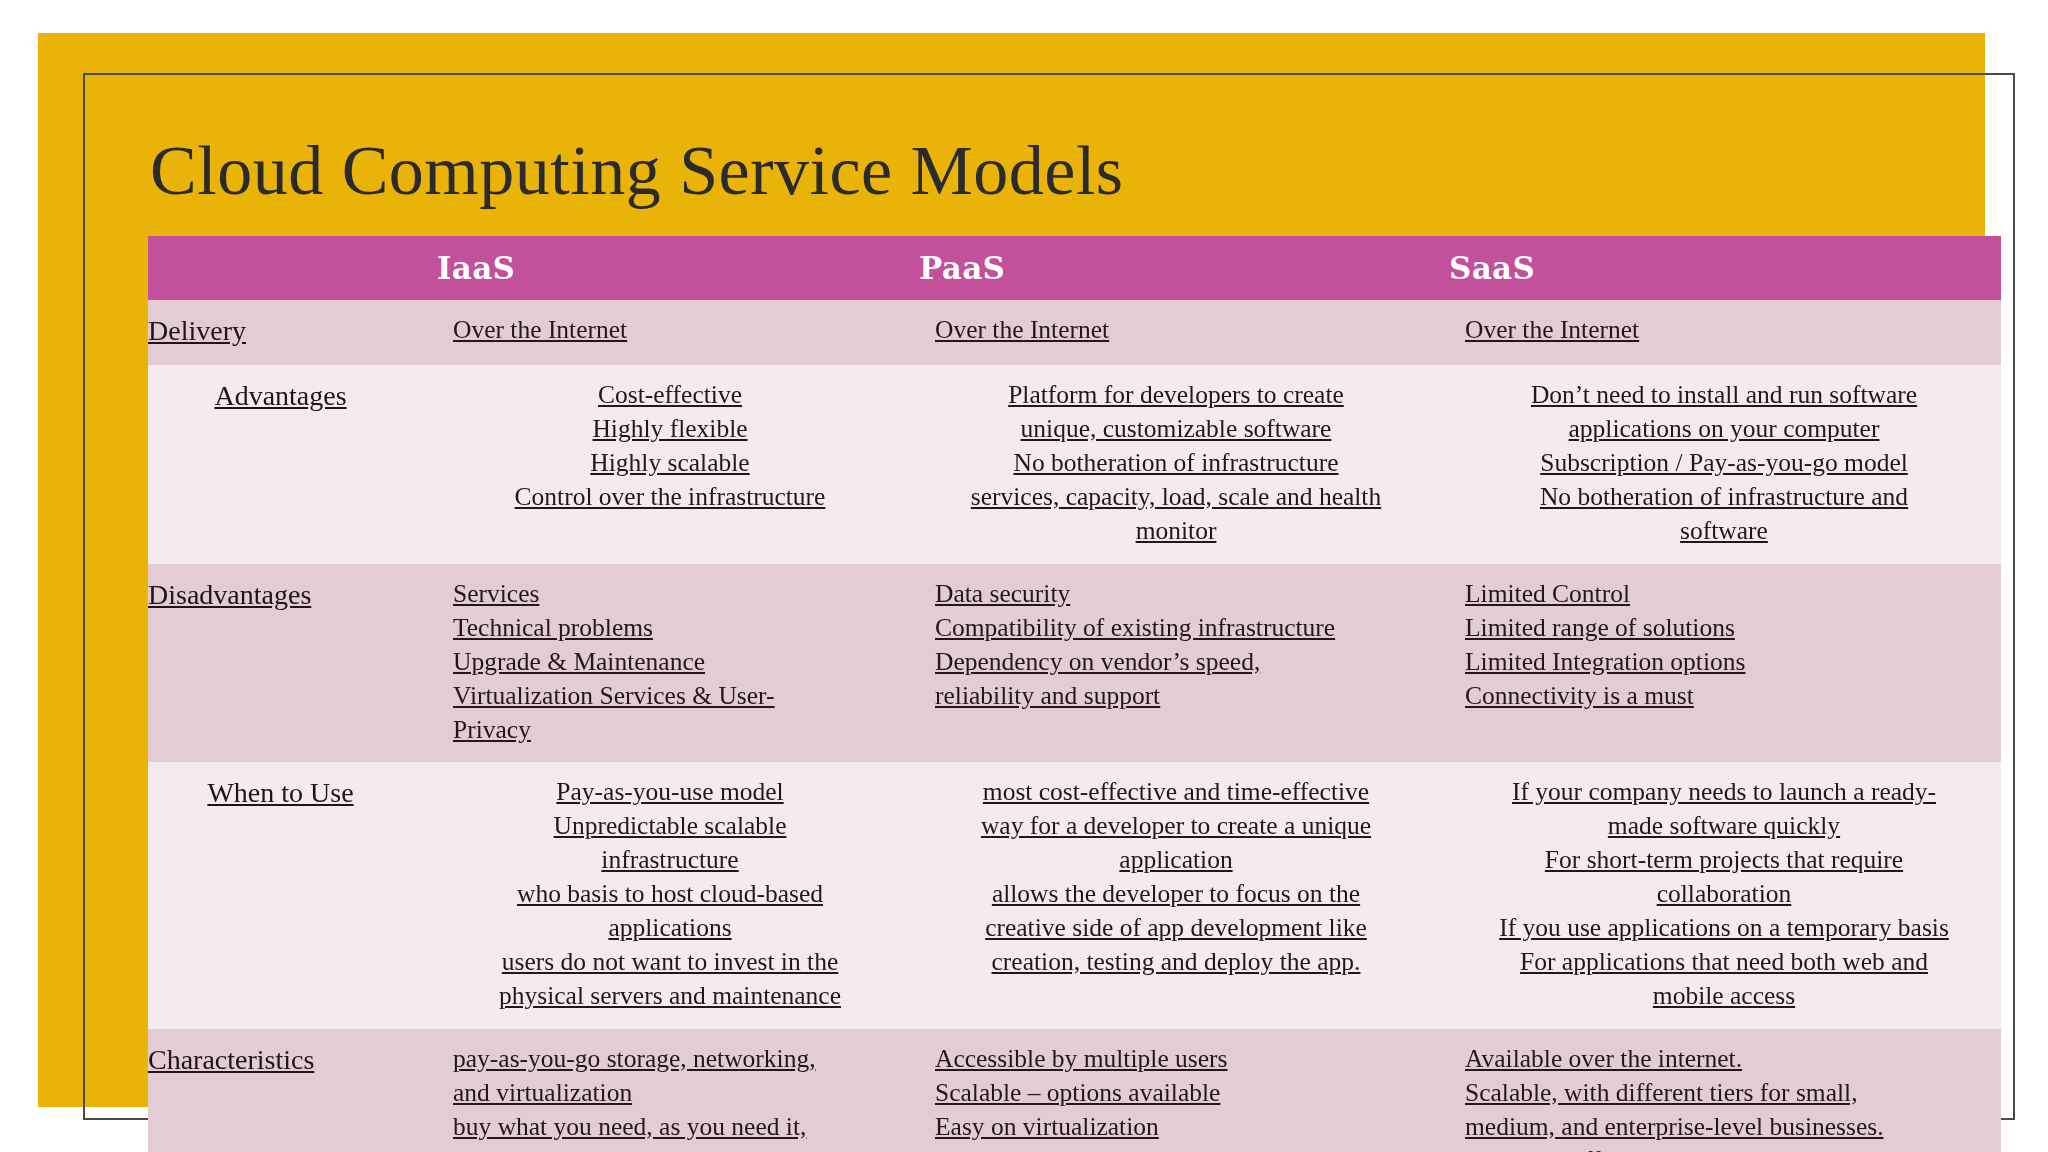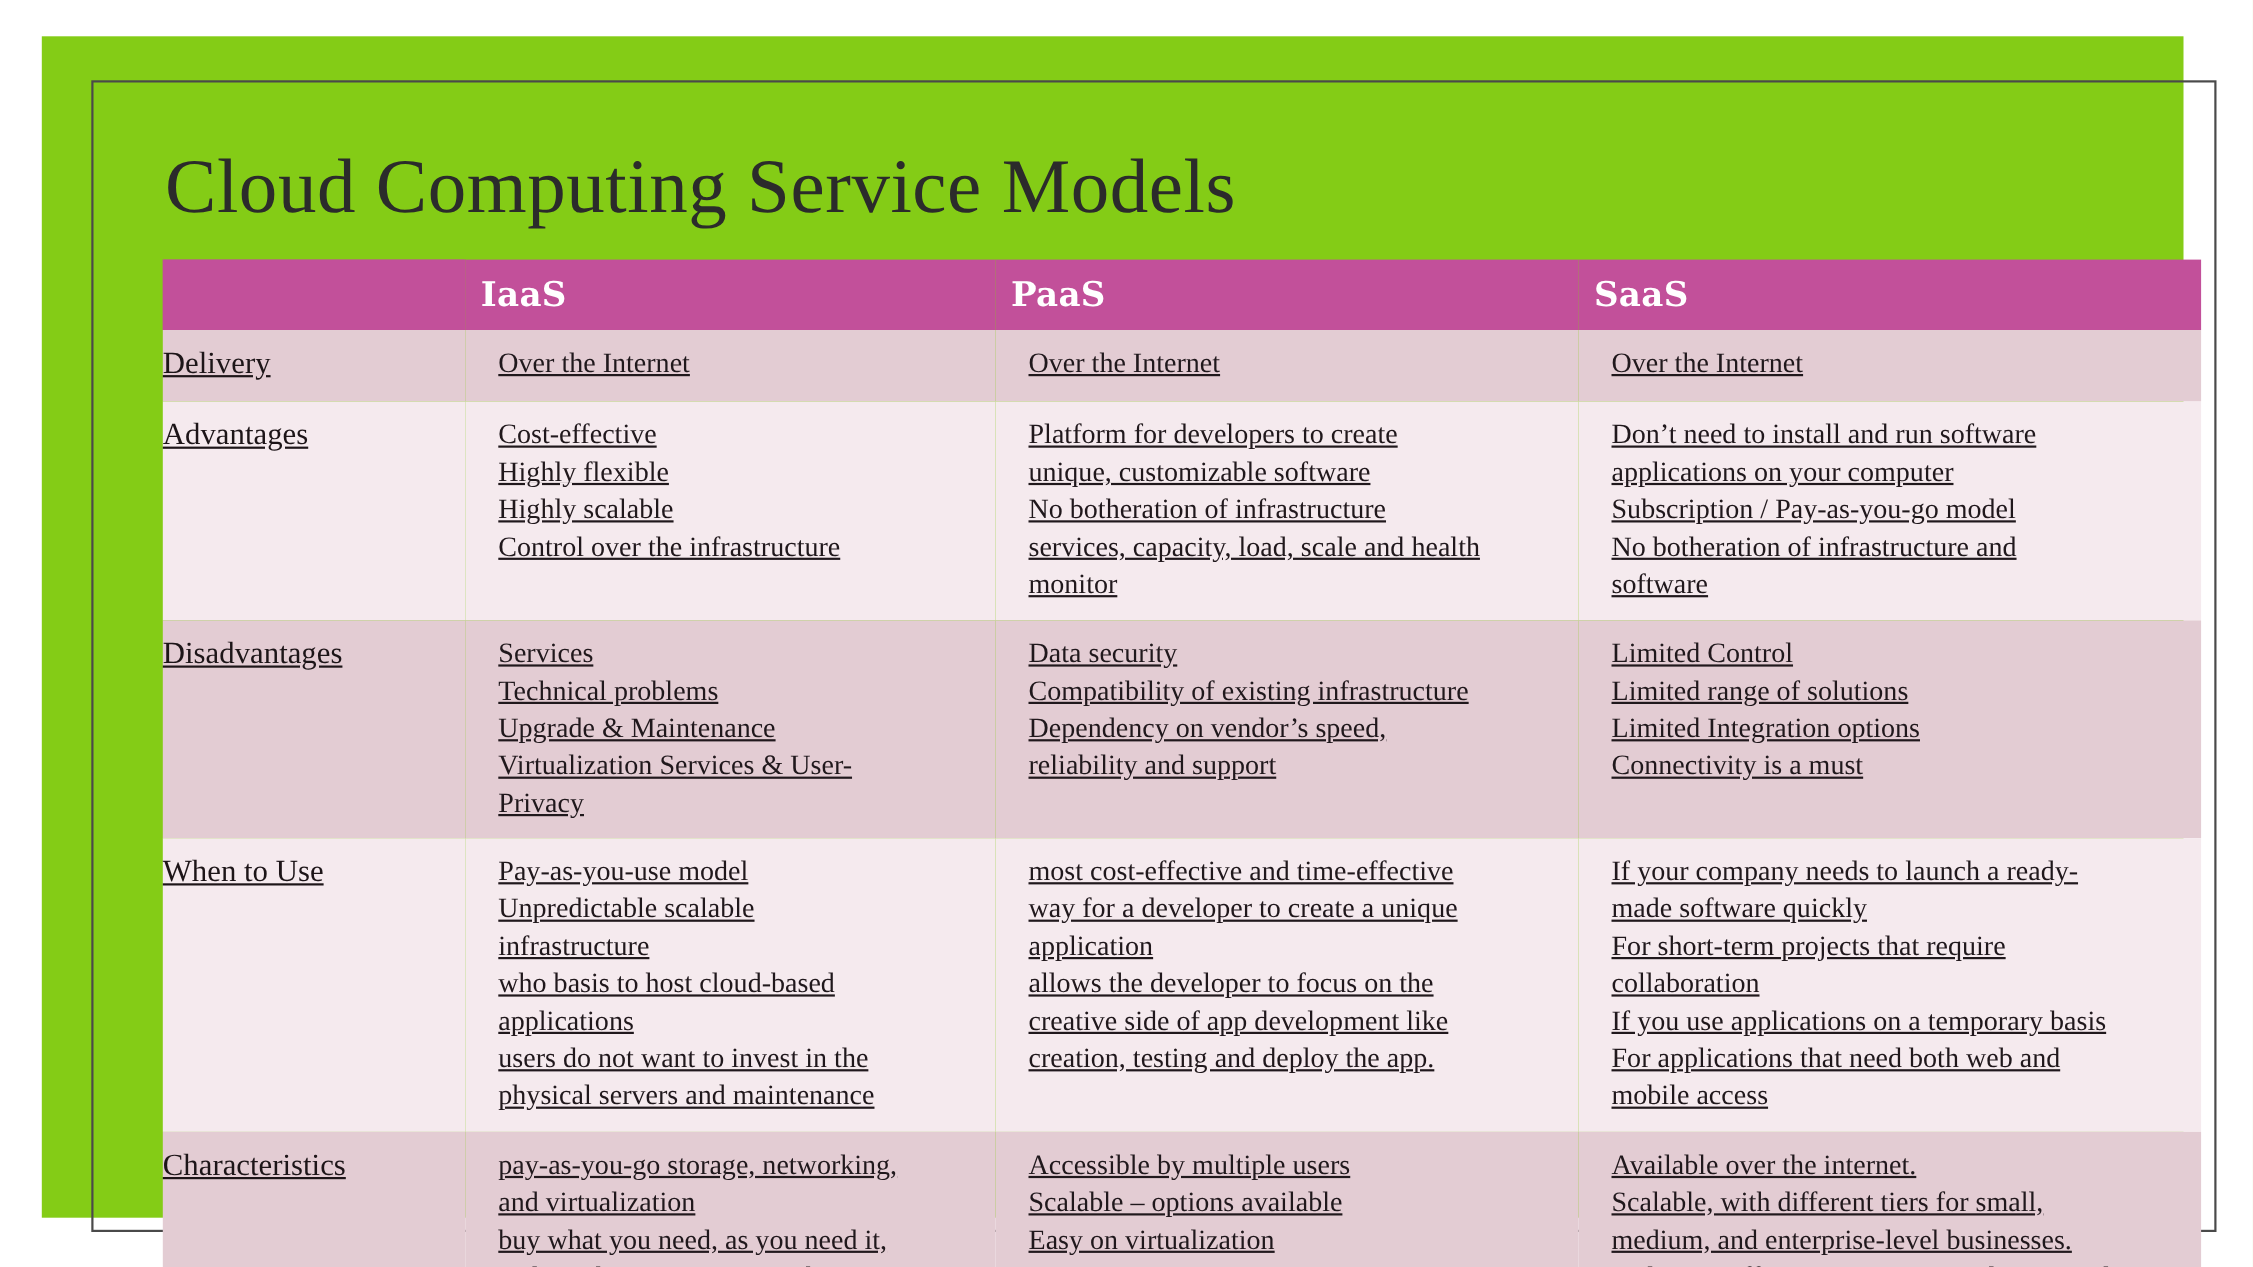--- a/index.html
+++ b/index.html
@@ -15,21 +15,21 @@
     font-family: "DejaVu Serif", "Liberation Serif", serif;
   }
 
   
   .page-panel {
     position: absolute;
     left: 38px;
     top: 33px;
     width: 1947px;
     height: 1074px;
-    background: #84cc16;
+    background: #eab308;
     box-sizing: border-box;
   }
 
   
   .inner-frame {
     position: absolute;
     left: 45px;
     top: 40px;
     width: 1932px;
     height: 1047px;
@@ -82,21 +82,21 @@
     font-family: "DejaVu Serif", "Liberation Serif", serif;
     font-weight: bold;
     font-size: 31px;
     letter-spacing: 0.3px;
   }
   thead th.col-label { background: #c2509a; }
   thead th.col-head { padding-left: 14px; }
 
   
   tbody tr.shade-dark  { background: #e3ccd3; }
-  tbody tr.shade-light { background: #f5eaee; }
+  tbody tr.shade-light { background: #f5eaee; text-align: center; }
 
   tbody td {
     vertical-align: top;
     padding: 13px 18px 16px 0;
     font-family: "Liberation Serif", "DejaVu Serif", serif;
     font-size: 25.5px;
     line-height: 1.33;
     color: #20181c;
     text-decoration: underline;
   }

